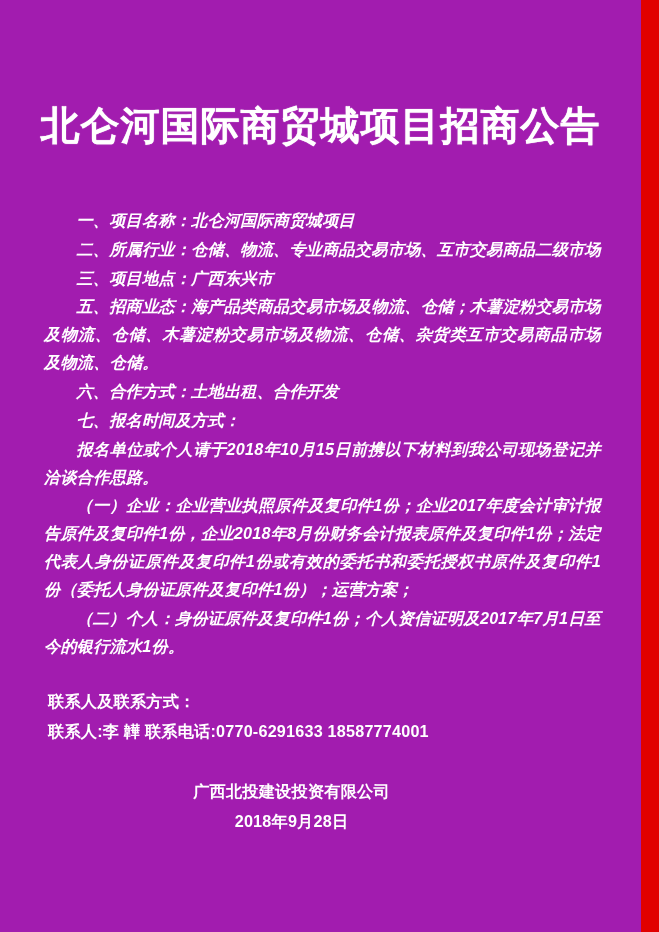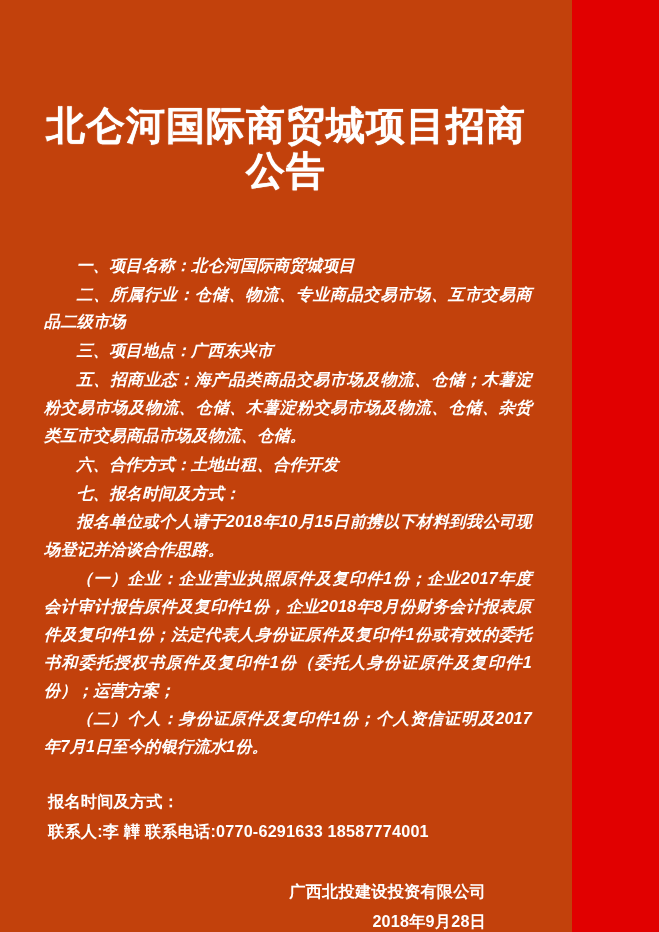--- a/index.html
+++ b/index.html
@@ -9,23 +9,23 @@
   body {
     width: 659px;
     height: 932px;
     background: #E10000;
     font-family: "Liberation Sans", "DejaVu Sans", sans-serif;
     color: #FFFFFF;
     overflow: hidden;
   }
   .poster {
     position: relative;
-    width: 572px;
+    width: 641px;
     height: 932px;
-    background: #c2410c;
+    background: #a21caf;
     box-sizing: border-box;
     padding: 0 28px;
   }
   .title {
     text-align: center;
     font-size: 39px;
     font-weight: bold;
     letter-spacing: 1px;
     color: #FFFFFF;
     margin: 0;
@@ -66,20 +66,21 @@
     margin-top: 30px;
     padding-right: 58px;
     text-align: right;
   }
   .sig-line {
     font-size: 16.2px;
     font-weight: bold;
     line-height: 1.85;
     color: #FFFFFF;
     letter-spacing: 0.2px;
+    text-align: center;
   }
 </style>
 </head>
 <body>
 
 <div class="poster">
 
   <h1 class="title">北仑河国际商贸城项目招商公告</h1>
 
   <div class="body-block">
@@ -88,21 +89,21 @@
     <p class="para indent">三、项目地点：广西东兴市</p>
     <p class="para indent">五、招商业态：海产品类商品交易市场及物流、仓储；木薯淀粉交易市场及物流、仓储、木薯淀粉交易市场及物流、仓储、杂货类互市交易商品市场及物流、仓储。</p>
     <p class="para indent">六、合作方式：土地出租、合作开发</p>
     <p class="para indent">七、报名时间及方式：</p>
     <p class="para indent">报名单位或个人请于2018年10月15日前携以下材料到我公司现场登记并洽谈合作思路。</p>
     <p class="para indent">（一）企业：企业营业执照原件及复印件1份；企业2017年度会计审计报告原件及复印件1份，企业2018年8月份财务会计报表原件及复印件1份；法定代表人身份证原件及复印件1份或有效的委托书和委托授权书原件及复印件1份（委托人身份证原件及复印件1份）；运营方案；</p>
     <p class="para indent">（二）个人：身份证原件及复印件1份；个人资信证明及2017年7月1日至今的银行流水1份。</p>
   </div>
 
   <div class="contact-block">
-    <div class="contact-line">报名时间及方式：</div>
+    <div class="contact-line">联系人及联系方式：</div>
     <div class="contact-line">联系人:李  韡    联系电话:0770-6291633    18587774001</div>
   </div>
 
   <div class="signature">
     <div class="sig-line">广西北投建设投资有限公司</div>
     <div class="sig-line">2018年9月28日</div>
   </div>
 
 </div>
 

